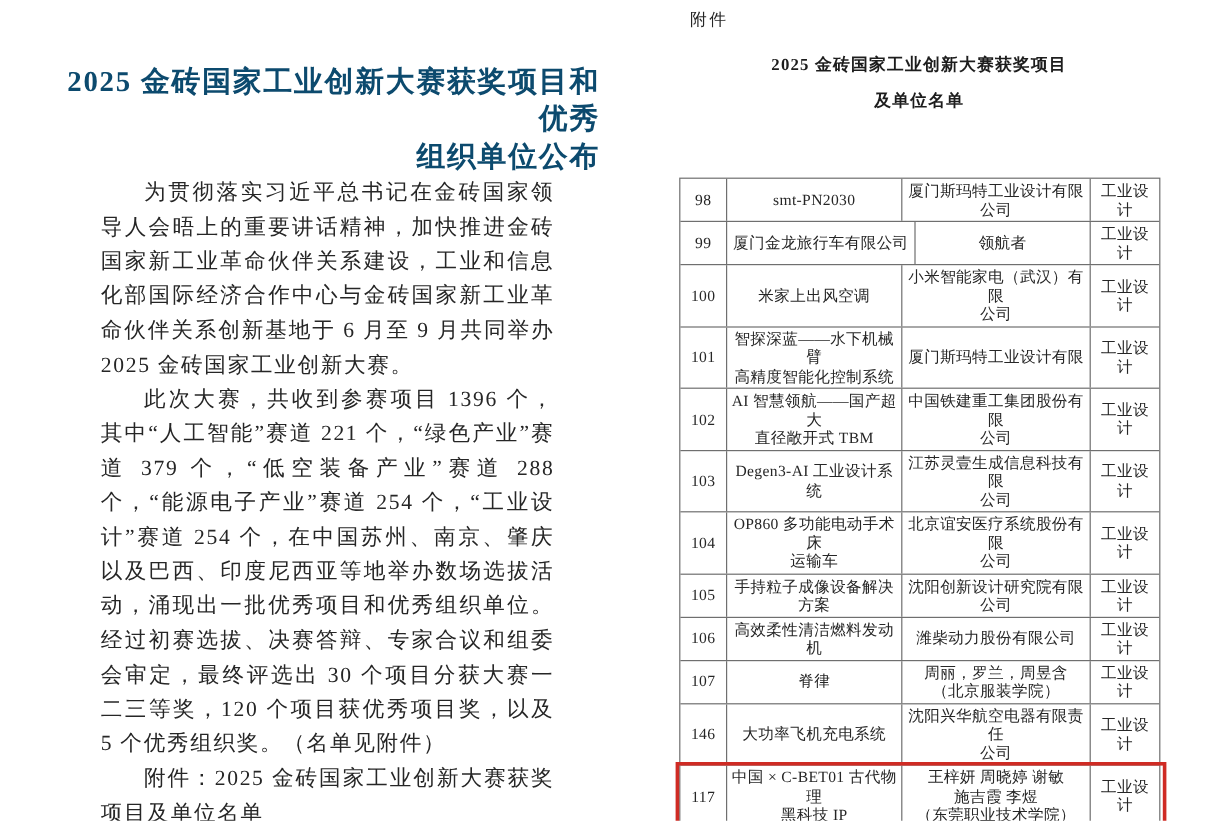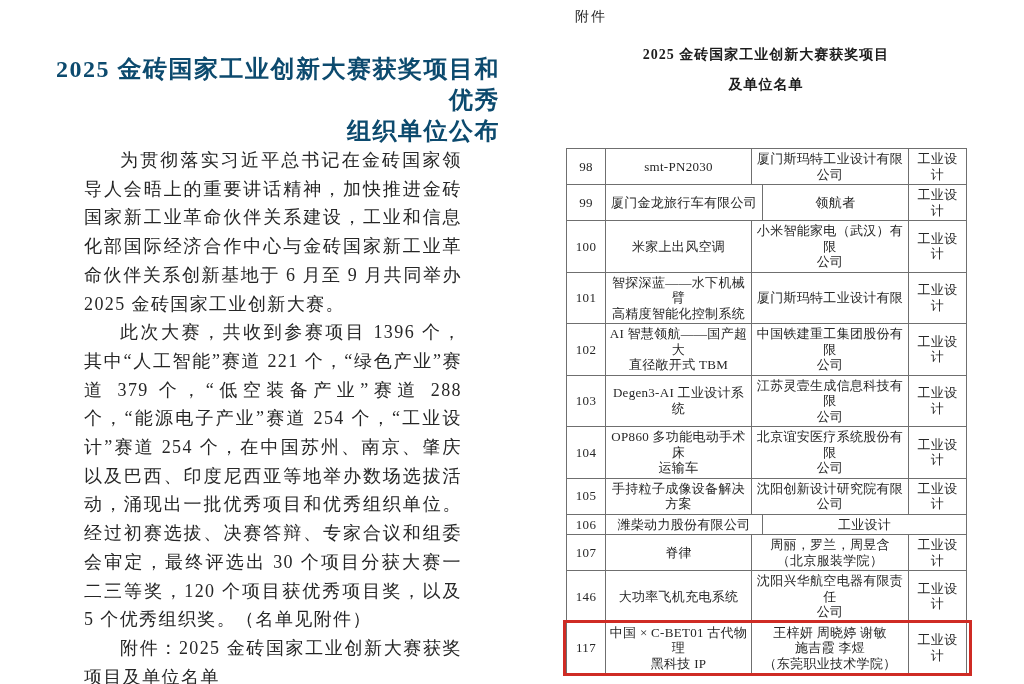--- a/index.html
+++ b/index.html
@@ -201,20 +201,23 @@
           <div class="ln">公司</div>
         </div>
         <div class="cell c-track">
           <div class="ln">工业设计</div>
         </div>
       </div>
       <div class="trow">
         <div class="cell c-no">
           <div class="ln">106</div>
         </div>
+        <div class="cell c-project">
+          <div class="ln">高效柔性清洁燃料发动机</div>
+        </div>
         <div class="cell c-unit">
           <div class="ln">潍柴动力股份有限公司</div>
         </div>
         <div class="cell c-track">
           <div class="ln">工业设计</div>
         </div>
       </div>
       <div class="trow">
         <div class="cell c-no">
           <div class="ln">107</div>

